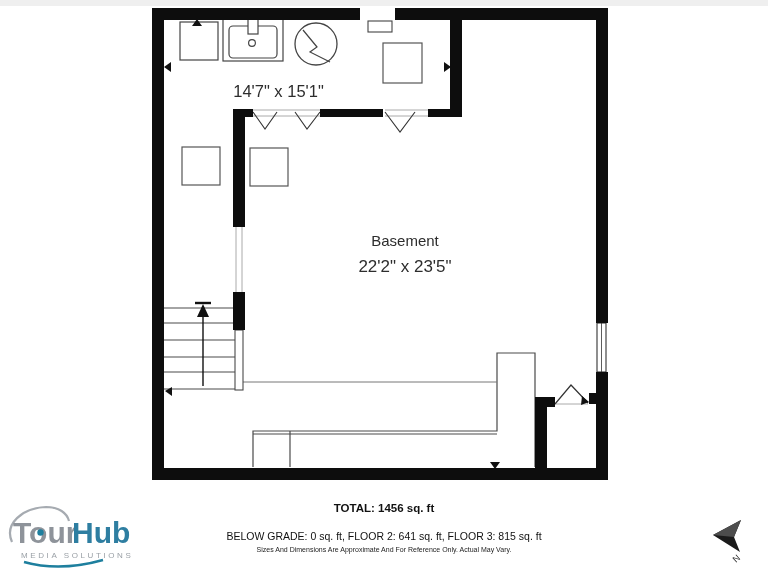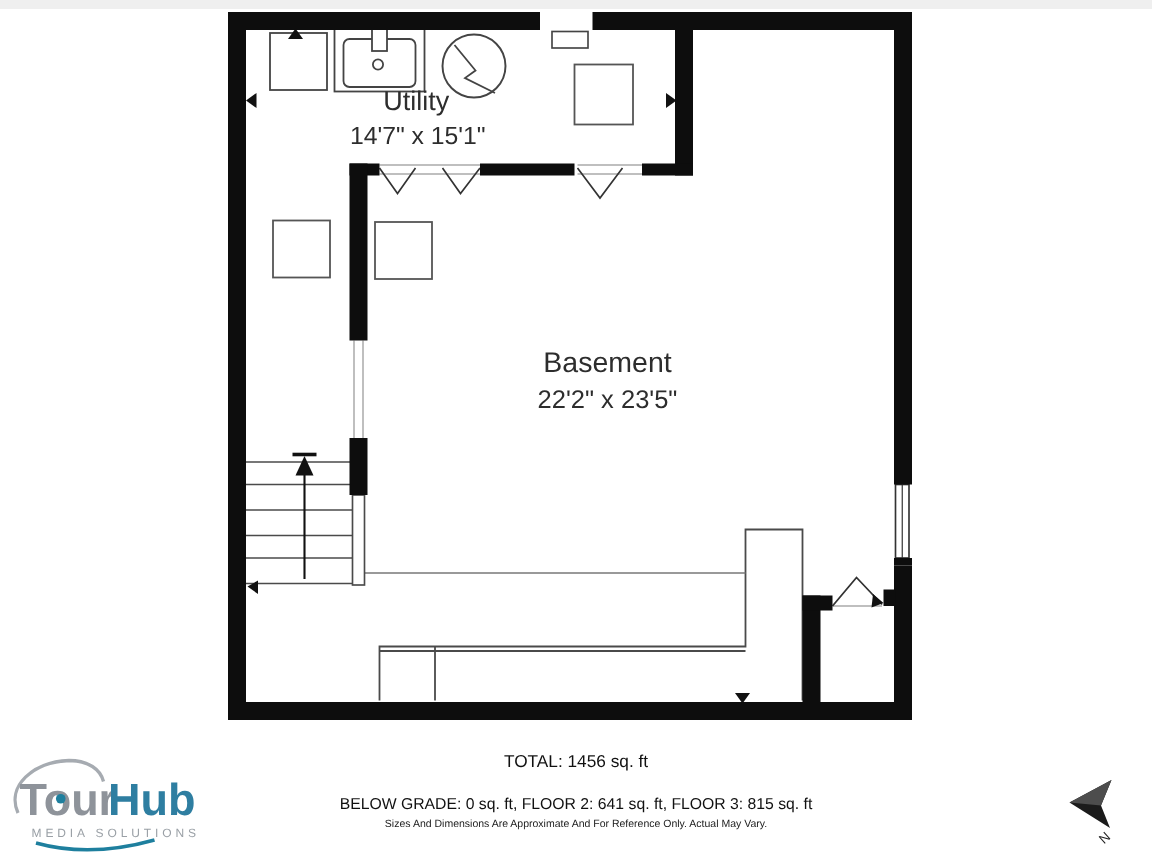--- a/index.html
+++ b/index.html
@@ -6,26 +6,26 @@
   body{
     width:768px;height:576px;background:#ffffff;overflow:hidden;position:relative;
     font-family:"Liberation Sans", sans-serif;
   }
   .top-strip{position:absolute;left:0;top:0;width:768px;height:6px;background:#efefef;}
   .plan-wrap{position:absolute;left:0;top:0;width:768px;height:497px;}
   .plan-svg{position:absolute;left:0;top:0;}
   .room-label{position:absolute;text-align:center;color:#2d2d2d;line-height:1.1;}
   .room-name{font-size:18px;}
   .room-dims{font-size:16.5px;}
-  .basement-name{font-size:19px;}
+  .basement-name{font-size:15px;}
   .basement-dims{font-size:17px;}
   .footer{
     position:absolute;left:0;top:502px;width:768px;text-align:center;color:#111;
   }
-  .footer .total{font-size:11.5px;font-weight:normal;margin:0 0 2px 0;}
+  .footer .total{font-size:11.5px;font-weight:bold;margin:0 0 2px 0;}
   .footer .ln{font-size:10.5px;margin:16px 0 2px 0;}
   .footer .disclaimer{font-size:7px;color:#222;margin-top:4px;}
   .logo-wrap{position:absolute;left:6px;top:496px;width:150px;height:80px;}
   .compass-wrap{position:absolute;left:700px;top:510px;width:64px;height:62px;}
 </style>
 </head>
 <body>
 
 <div class="top-strip"></div>
 
@@ -122,23 +122,20 @@
       <rect x="233" y="109" width="12" height="118"></rect>
       <rect x="233" y="292" width="12" height="38"></rect>
       <rect x="535" y="397" width="12" height="71"></rect>
       <rect x="535" y="397" width="20" height="10"></rect>
       <rect x="589" y="393" width="8" height="11"></rect>
       <rect x="596" y="318" width="12" height="5"></rect>
       <rect x="596" y="372" width="12" height="5"></rect>
     </g>
   </svg>
 
-  <div class="room-label" style="left:205px;top:58px;width:145px;">
-    <div class="room-name">Utility</div>
-  </div>
   <div class="room-label" style="left:196px;top:82px;width:165px;">
     <div class="room-dims">14'7" x 15'1"</div>
   </div>
   <div class="room-label" style="left:330px;top:233px;width:150px;">
     <div class="room-name basement-name">Basement</div>
   </div>
   <div class="room-label" style="left:325px;top:258px;width:160px;">
     <div class="room-dims basement-dims">22'2" x 23'5"</div>
   </div>
 </div>

